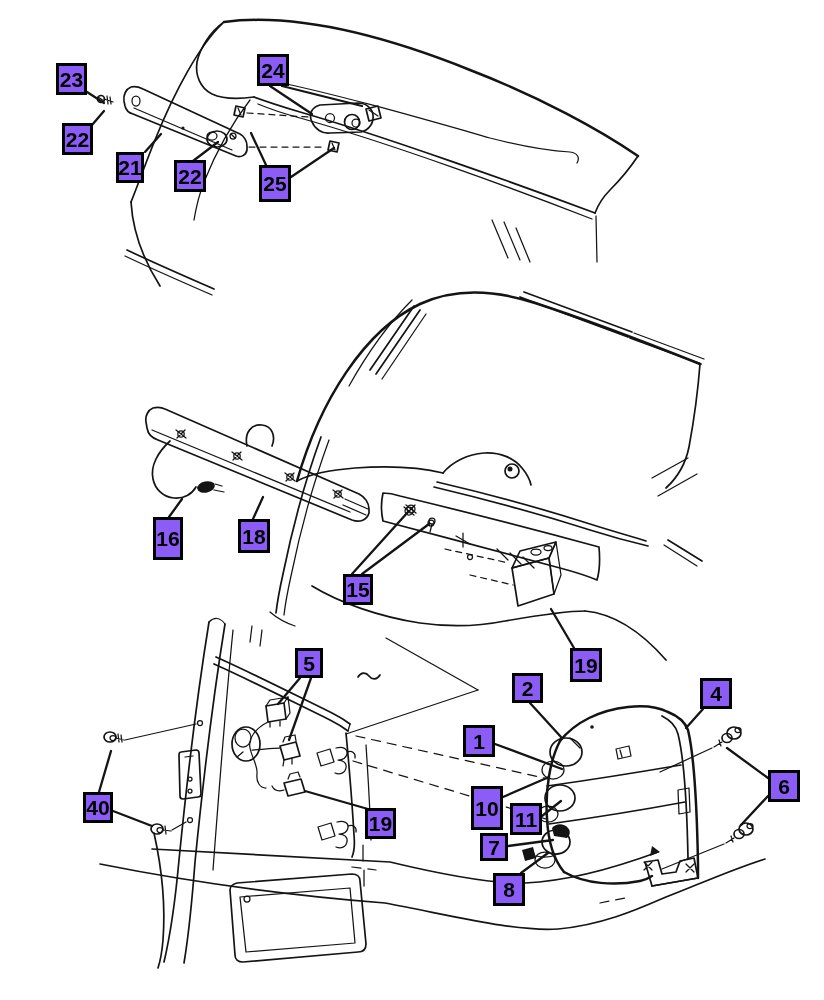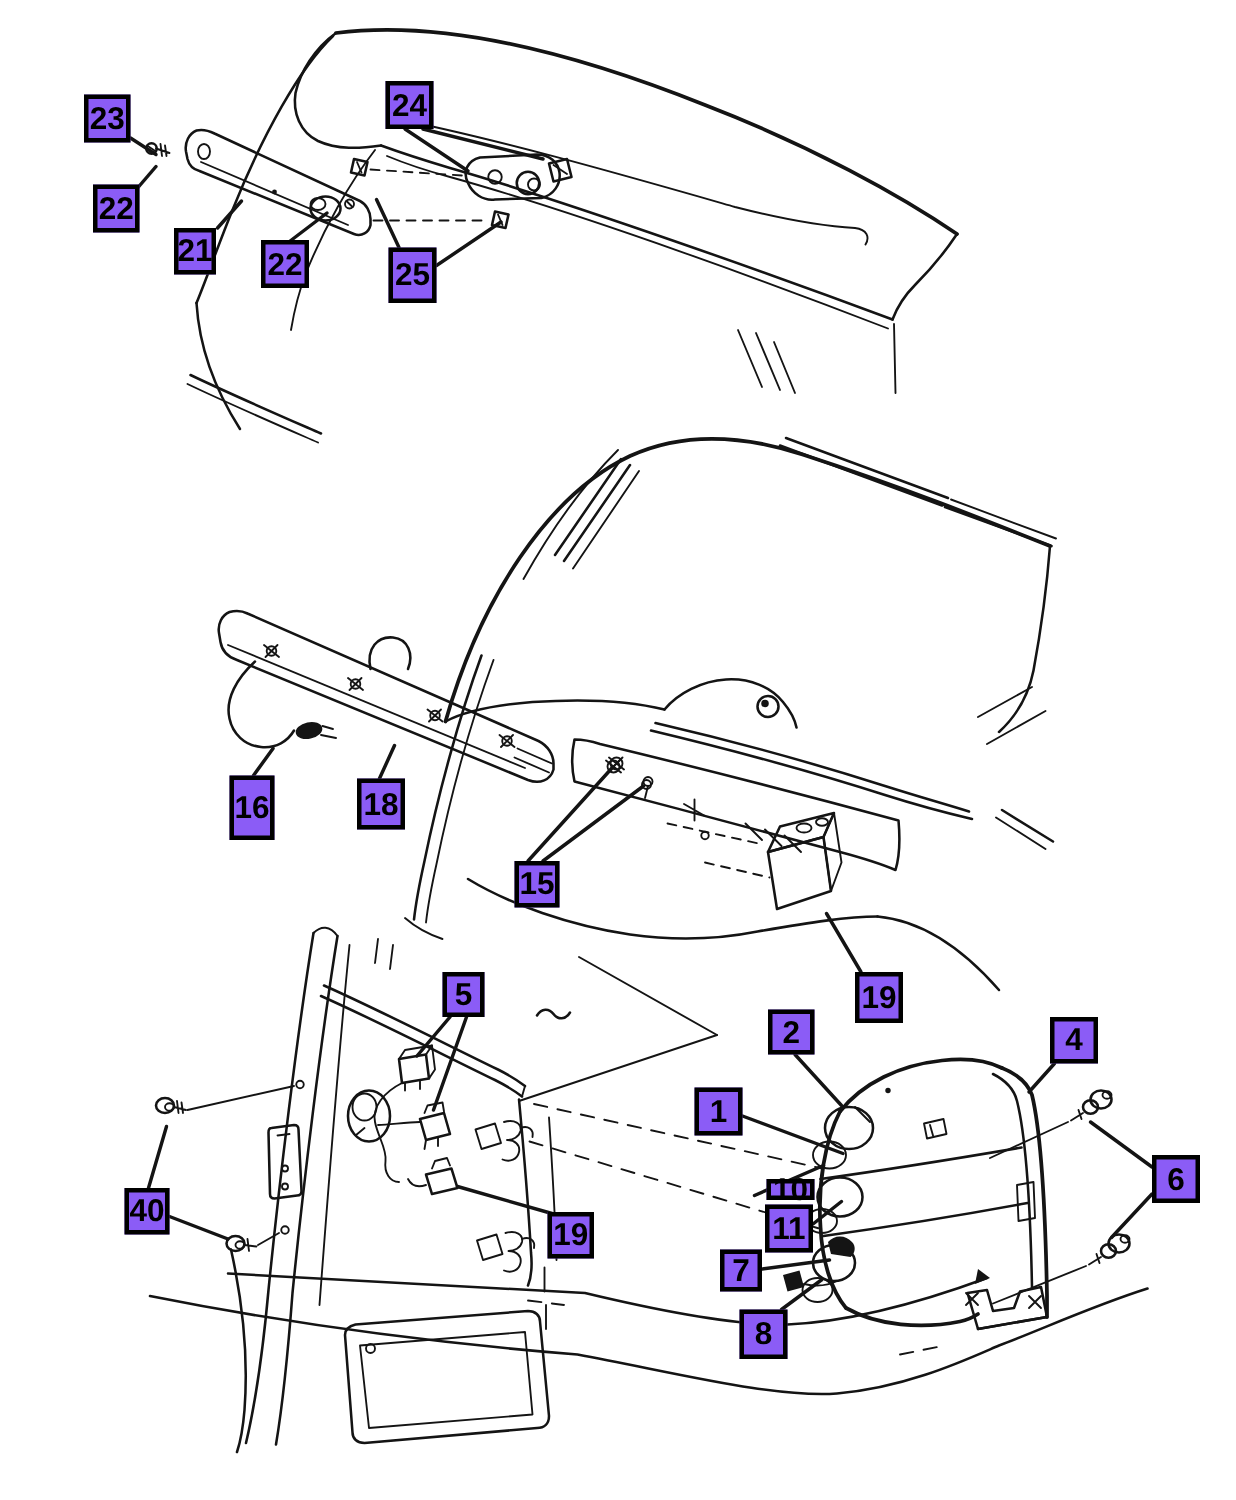--- a/index.html
+++ b/index.html
@@ -331,18 +331,18 @@
       <div class="callout" style="left: 238px; top: 519px; width: 32px; height: 34px;">18</div>
       <div class="callout" style="left: 343px; top: 574px; width: 30px; height: 31px;">15</div>
       <div class="callout" style="left: 570px; top: 648px; width: 32px; height: 34px;">19</div>
       <div class="callout" style="left: 295px; top: 648px; width: 28px; height: 30px;">5</div>
       <div class="callout" style="left: 83px; top: 792px; width: 30px; height: 31px;">40</div>
       <div class="callout" style="left: 365px; top: 808px; width: 31px; height: 31px;">19</div>
       <div class="callout" style="left: 463px; top: 725px; width: 32px; height: 32px;">1</div>
       <div class="callout" style="left: 512px; top: 673px; width: 31px; height: 30px;">2</div>
       <div class="callout" style="left: 700px; top: 678px; width: 32px; height: 31px;">4</div>
       <div class="callout" style="left: 768px; top: 770px; width: 32px; height: 32px;">6</div>
-      <div class="callout" style="left: 471px; top: 786px; width: 32px; height: 14px; margin-left: 40px;">10</div>
+      <div class="callout" style="left: 471px; top: 786px; width: 32px; height: 44px;">10</div>
       <div class="callout" style="left: 510px; top: 803px; width: 32px; height: 32px;">11</div>
       <div class="callout" style="left: 480px; top: 833px; width: 28px; height: 28px;">7</div>
       <div class="callout" style="left: 493px; top: 873px; width: 32px; height: 33px;">8</div>
     </div>
 </div>
 
 </body></html>

